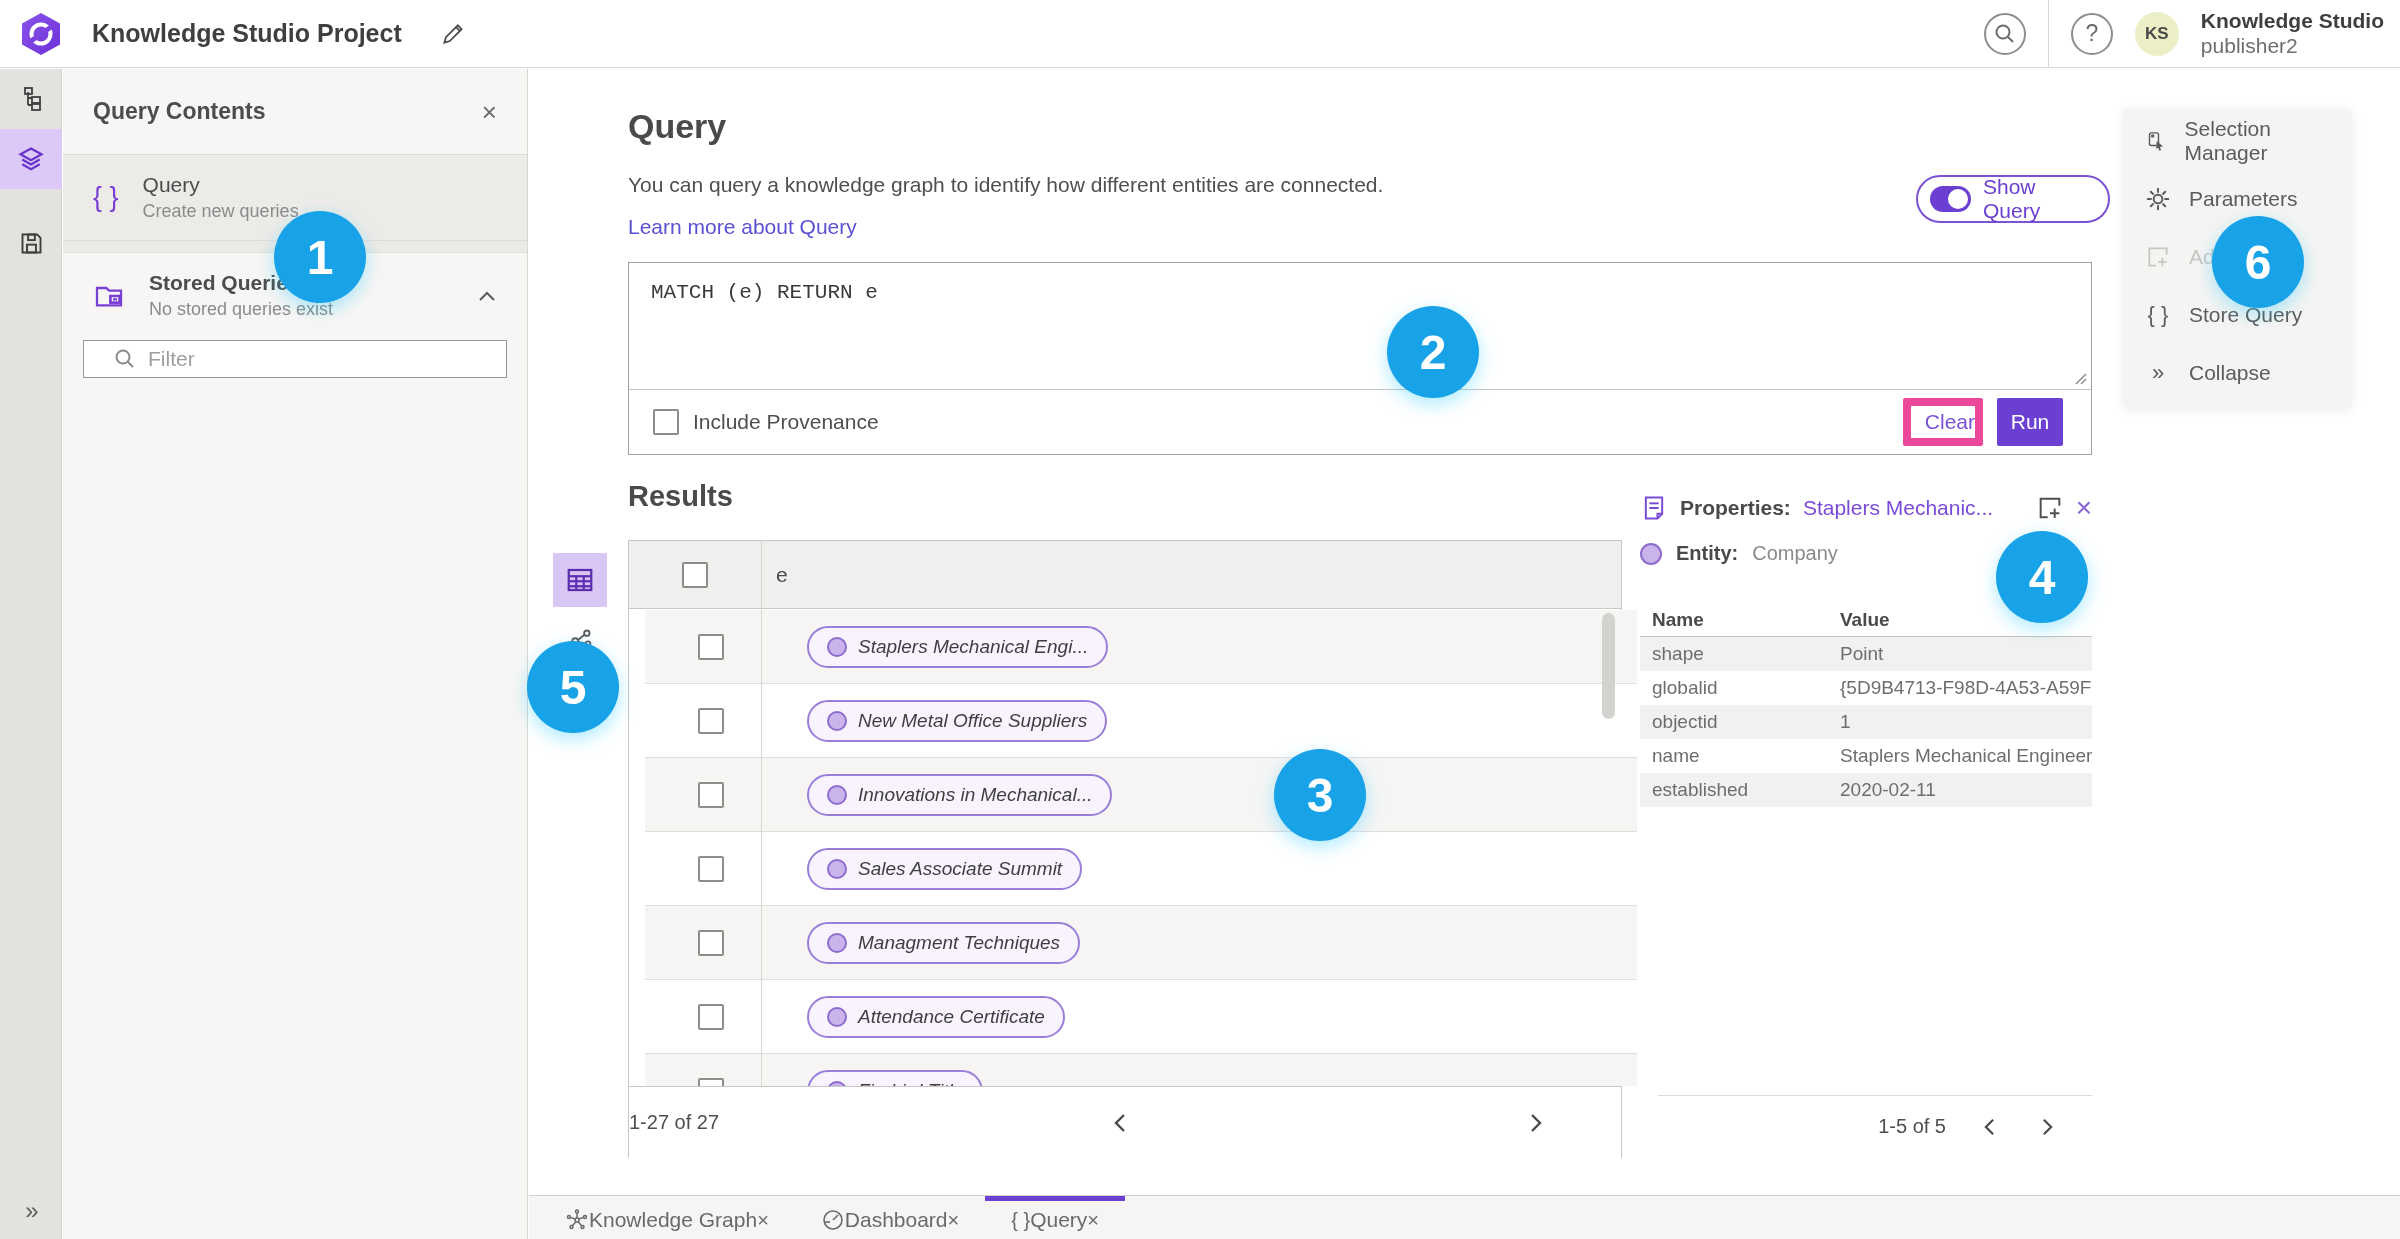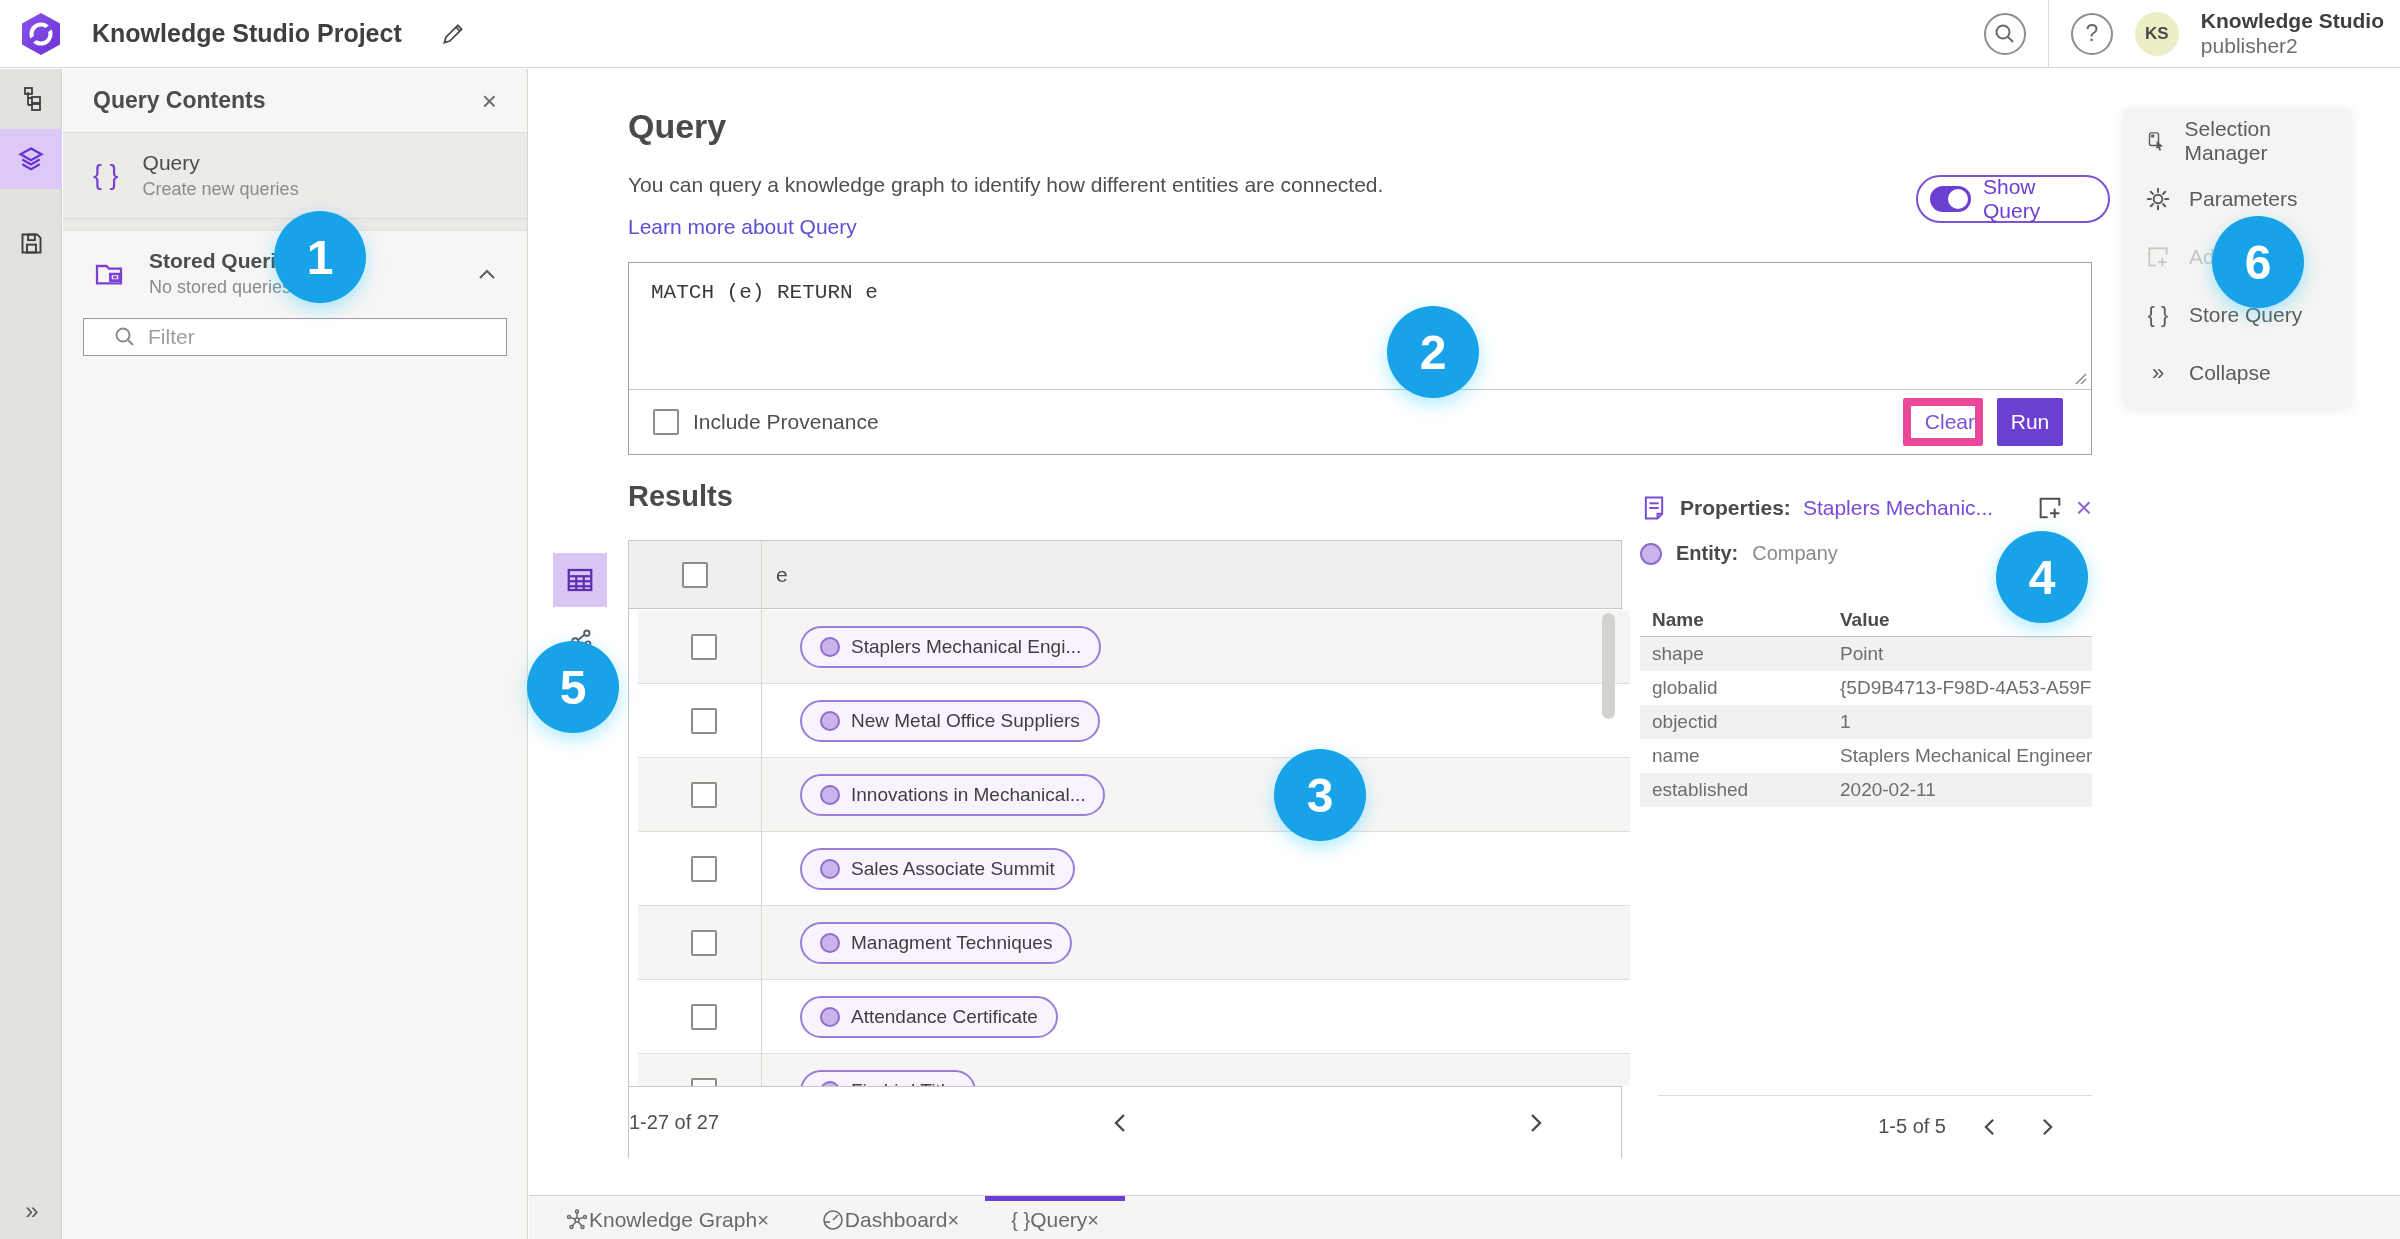--- a/index.html
+++ b/index.html
@@ -30,21 +30,21 @@
     border-right:1px solid #d4d2cf; }
   .rail-item { width:62px; height:60px; display:flex; align-items:center; justify-content:center; color:#3f3f3f; cursor:pointer; }
   .rail-item.sel { background:#ddc9f8; color:#6733c9; }
   .rail-item.save { margin-top:24px; }
   .rail-expand { position:absolute; bottom:14px; left:0; width:62px; text-align:center;
     font-size:24px; color:#5c5c5c; cursor:pointer; letter-spacing:-2px; }
 
   
   .contents { position:absolute; left:63px; top:69px; width:465px; height:1170px;
     background:#f7f6f4; border-right:1px solid #d8d6d3; }
-  .contents-header { height:64px; display:flex; align-items:center; padding:0 30px;
+  .contents-header { height:86px; display:flex; align-items:center; padding:0 30px;
     border-bottom:1px solid #dddbd8; }
   .contents-title { flex:1; font-size:23px; font-weight:600; color:#4c4c4c; }
   .x-btn { font-size:26px; color:#6a6a6a; cursor:pointer; line-height:1; }
   .citem { display:flex; align-items:center; gap:24px; padding:0 30px; cursor:pointer; }
   .citem.query-item { height:86px; background:#edebe8; border-bottom:1px solid #dddbd8; }
   .citem-icon-braces { font-size:27px; color:#7a3fd4; font-weight:400; }
   .citem-texts { flex:1; }
   .citem-title { font-size:21px; color:#4c4c4c; }
   .citem-sub { font-size:18px; color:#8b8b8b; margin-top:4px; }
   .section-gap { height:12px; background:#eceae6; border-bottom:1px solid #e2e0dc; }
@@ -86,21 +86,21 @@
   .view-table-btn { position:absolute; left:24px; top:484px; width:54px; height:54px; background:#d9c6f4;
     display:flex; align-items:center; justify-content:center; color:#5d2fb0; cursor:pointer; }
   .view-graph-btn { position:absolute; left:34px; top:552px; width:36px; height:36px;
     display:flex; align-items:center; justify-content:center; color:#5c5c5c; cursor:pointer; }
 
   .results-card { position:absolute; left:99px; top:471px; width:994px; height:618px;
     border:1px solid #c9c7c4; background:#fff; }
   .rc-header { height:68px; background:#f0efed; border-bottom:1px solid #c9c7c4;
     display:flex; align-items:center; padding-left:53px; }
   .rc-header .col-e { margin-left:68px; font-size:21px; color:#4a4a4a; }
-  .rc-rows { position:absolute; left:9px; top:69px; width:992px; height:476px; overflow:hidden; }
+  .rc-rows { position:absolute; left:16px; top:69px; width:992px; height:476px; overflow:hidden;font-style:italic; }
   .rc-row { height:74px; display:flex; align-items:center; padding-left:53px; border-bottom:1px solid #e0dedb; }
   .rc-row:nth-child(odd) { background:#f6f5f4; }
   .rc-row:nth-child(even) { background:#ffffff; }
   .rc-row .checkbox { flex:none; }
   .pill { margin-left:83px; display:inline-flex; align-items:center; gap:11px; height:42px;
     padding:0 18px; border:2px solid #9b7ed8; border-radius:22px; background:#f8f3fe; cursor:pointer; }
   .pill .dot { width:20px; height:20px; border-radius:50%; background:#cbb4ec; border:2px solid #8d6cce; }
   .pill .pill-label { font-size:19px; color:#3f3f3f; white-space:nowrap; }
   .col-line { position:absolute; left:132px; top:0; width:1px; height:545px; background:#d8d6d3; }
   .v-scroll { position:absolute; right:6px; top:72px; width:13px; height:106px; background:#d4d2cf; border-radius:7px; cursor:grab; }

